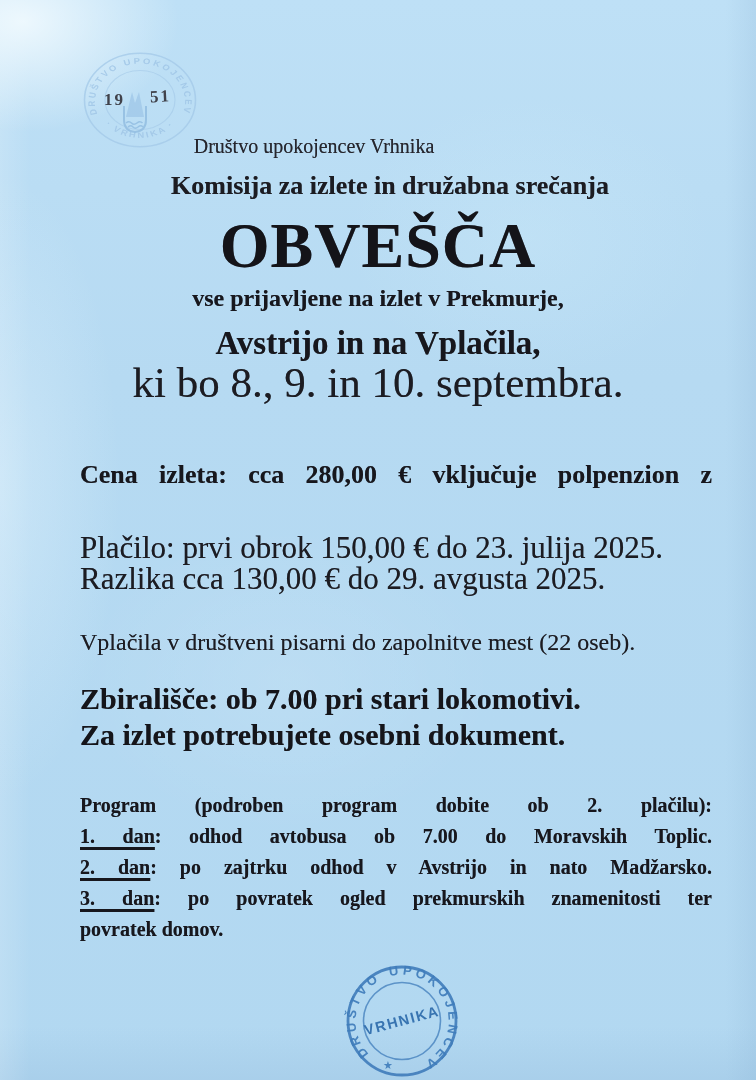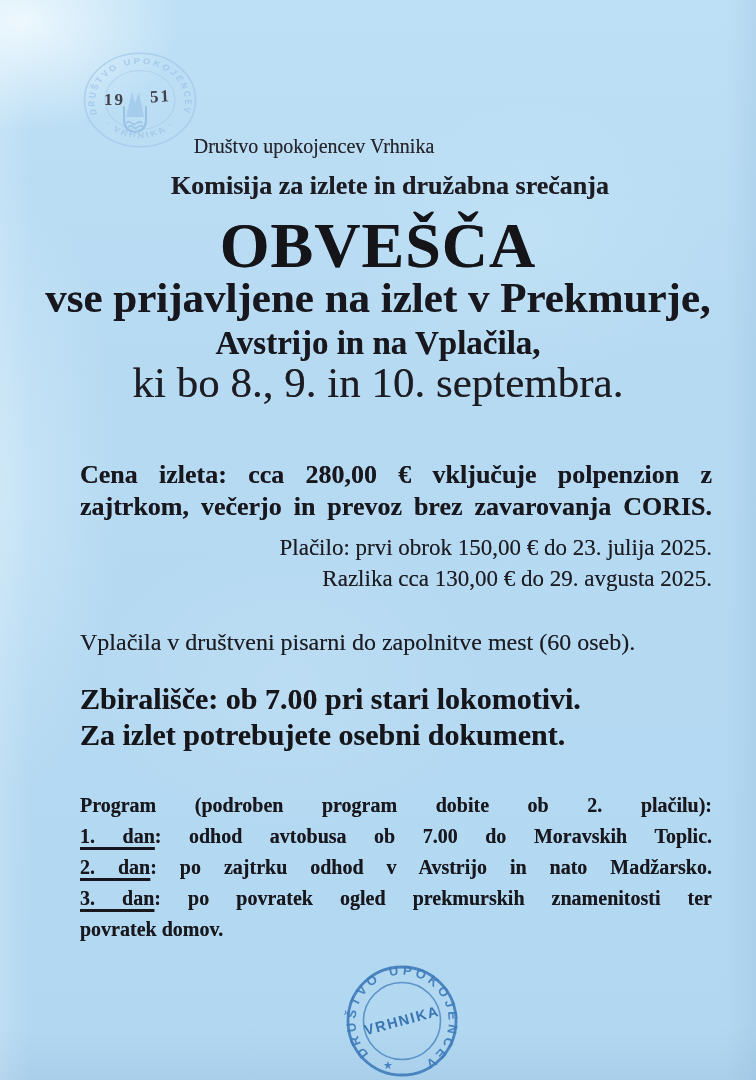--- a/index.html
+++ b/index.html
@@ -20,28 +20,28 @@
       linear-gradient(0deg, rgba(120,160,200,.16) 0%, rgba(120,160,200,0) 5%),
       linear-gradient(180deg,#bee0f6 0%,#b6daf2 35%,#b2d8f1 100%);
   }
   .abs{position:absolute;left:0;width:100%;}
   .ctr{text-align:center;}
   .soft{text-shadow:0 0 .5px rgba(25,25,32,.55);}
 
   .org-line{top:134px;font-size:20px;line-height:24px;color:#26262d;transform:translateX(-64px);}
   .committee-line{top:170px;font-size:26px;line-height:32px;font-weight:bold;transform:translateX(12px);}
   .announce{top:220px;font-size:64px;line-height:52px;font-weight:bold;letter-spacing:1px;color:#141419;}
-  .sub1{top:278px;font-size:43px;line-height:40px;font-weight:bold;color:#17171d;}
+  .sub1{top:278px;font-size:24px;line-height:40px;font-weight:bold;color:#17171d;}
   .sub2{top:323px;font-size:33px;line-height:40px;font-weight:bold;color:#17171d;}
   .sub3{top:363px;font-size:43px;line-height:40px;font-weight:normal;}
 
   .body-block{position:absolute;left:80px;width:632px;}
   .jline{text-align:justify;text-align-last:justify;}
   .cena{top:459px;font-size:26px;line-height:32px;font-weight:bold;color:#17171d;}
-  .placilo{top:532px;font-size:23px;line-height:31px;text-align:right;}
+  .placilo{top:532px;font-size:31px;line-height:31px;}
   .vplacila{top:627px;font-size:24px;line-height:30px;}
   .meeting{top:681px;font-size:30px;line-height:36px;font-weight:bold;color:#15151a;}
   .program{top:790px;font-size:20px;line-height:31px;font-weight:bold;color:#17171d;}
   .prow{text-align:left;}
   .prow.j{text-align:justify;text-align-last:justify;}
   .day-label{text-decoration:underline;text-decoration-thickness:2.5px;text-underline-offset:4px;}
 
   .stamp-top{position:absolute;left:78px;top:46px;opacity:.95;}
   .stamp-bottom{position:absolute;left:340px;top:959px;filter:blur(.35px);opacity:.93;}
   .stamp-top text, .stamp-bottom text{font-family:"Liberation Sans","DejaVu Sans",sans-serif;}
@@ -81,29 +81,28 @@
   <div class="abs ctr org-line soft">Društvo upokojencev Vrhnika</div>
   <div class="abs ctr committee-line soft">Komisija za izlete in družabna srečanja</div>
 
   <div class="abs ctr announce soft">OBVEŠČA</div>
   <div class="abs ctr sub1 soft">vse prijavljene na izlet v Prekmurje,</div>
   <div class="abs ctr sub2 soft">Avstrijo in na Vplačila,</div>
   <div class="abs ctr sub3 soft">ki bo 8., 9. in 10. septembra.</div>
 
   <div class="body-block cena soft">
     <div class="jline">Cena izleta: cca 280,00 € vključuje polpenzion z</div>
-    <div class="jline">zajtrkom, večerjo in prevoz brez zavarovanja CORIS.</div>
   </div>
 
   <div class="body-block placilo soft">
     <div>Plačilo: prvi obrok 150,00 € do 23. julija 2025.</div>
     <div>Razlika cca 130,00 € do 29. avgusta 2025.</div>
   </div>
 
-  <div class="body-block vplacila soft">Vplačila v društveni pisarni do zapolnitve mest (60 oseb).</div>
+  <div class="body-block vplacila soft">Vplačila v društveni pisarni do zapolnitve mest (22 oseb).</div>
 
   <div class="body-block meeting soft">
     <div>Zbirališče: ob 7.00 pri stari lokomotivi.</div>
     <div>Za izlet potrebujete osebni dokument.</div>
   </div>
 
   <div class="body-block program soft">
     <div class="prow j">
       <span class="day-label"></span><span>Program (podroben program dobite ob 2. plačilu):</span>
     </div>

